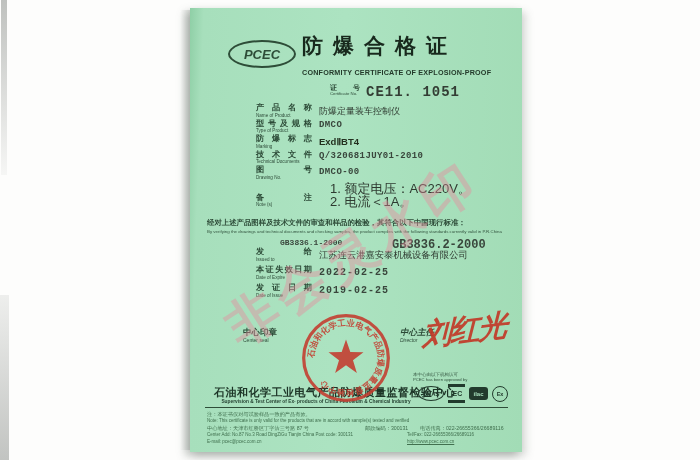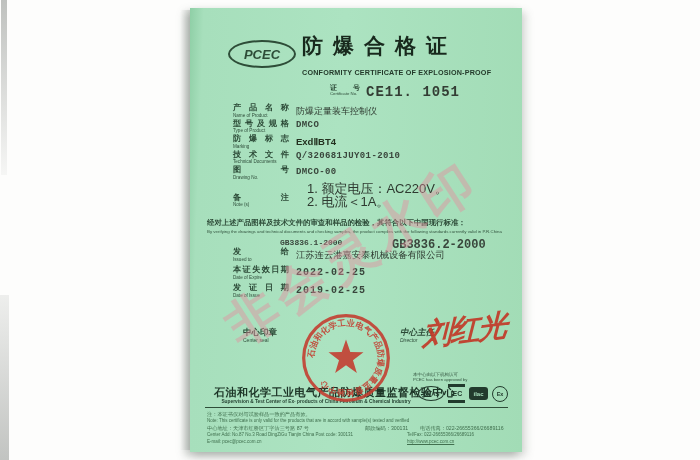--- a/index.html
+++ b/index.html
@@ -27,21 +27,21 @@
   .certno-row{position:absolute;left:140px;top:76px;display:flex;align-items:flex-start;}
   .certno-lbl{width:30px;margin-right:6px;}
   .lbl-cn-sm{font-size:7px;font-weight:bold;color:#2c4a37;text-align:justify;text-align-last:justify;line-height:7px;display:block;}
   .lbl-en-sm{font-size:4.3px;color:#2c4a37;line-height:5px;display:block;white-space:nowrap;}
   .certno-val{font-family:"Liberation Mono",monospace;font-size:14px;font-weight:600;color:#333d34;letter-spacing:1px;}
 
   
   .fields{position:absolute;left:43px;top:96px;width:275px;}
   .frow{display:flex;align-items:flex-start;height:15.5px;}
   .frow.tall{height:auto;align-items:flex-end;}
-  .flbl{width:63px;margin-right:0;}
+  .flbl{width:63px;margin-right:0;margin-left:23px;}
   .lbl-cn{display:block;width:56px;font-size:8.2px;font-weight:bold;color:#2c4a37;line-height:8.5px;text-align:justify;text-align-last:justify;}
   .lbl-en{display:block;width:63px;font-size:4.6px;color:#2f4d3a;line-height:5.5px;white-space:nowrap;overflow:visible;}
   .fval{font-size:9px;color:#2e3a30;padding-top:.5px;white-space:nowrap;}
   .fval.mono{font-family:"Liberation Mono",monospace;font-size:9px;font-weight:600;color:#39463c;letter-spacing:.4px;}
   .fval.bold-mark{font-weight:bold;font-size:9.5px;color:#23301f;font-family:"Liberation Sans",sans-serif;}
   .note-lines{padding-left:11px;}
   .note-line{font-size:13px;color:#2e3a30;line-height:13px;white-space:nowrap;}
 
   
   .statement-cn{position:absolute;left:17px;top:210px;width:300px;font-size:7.4px;font-weight:bold;color:#2c4a37;white-space:nowrap;}

